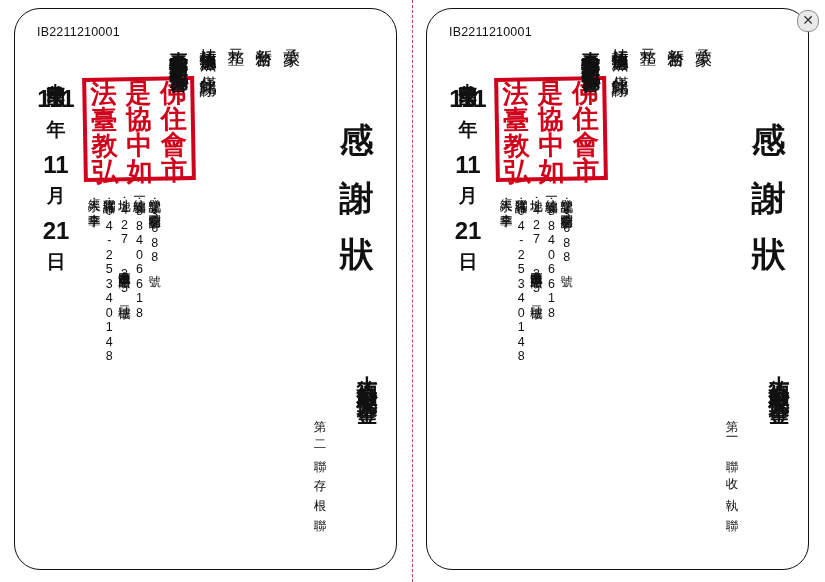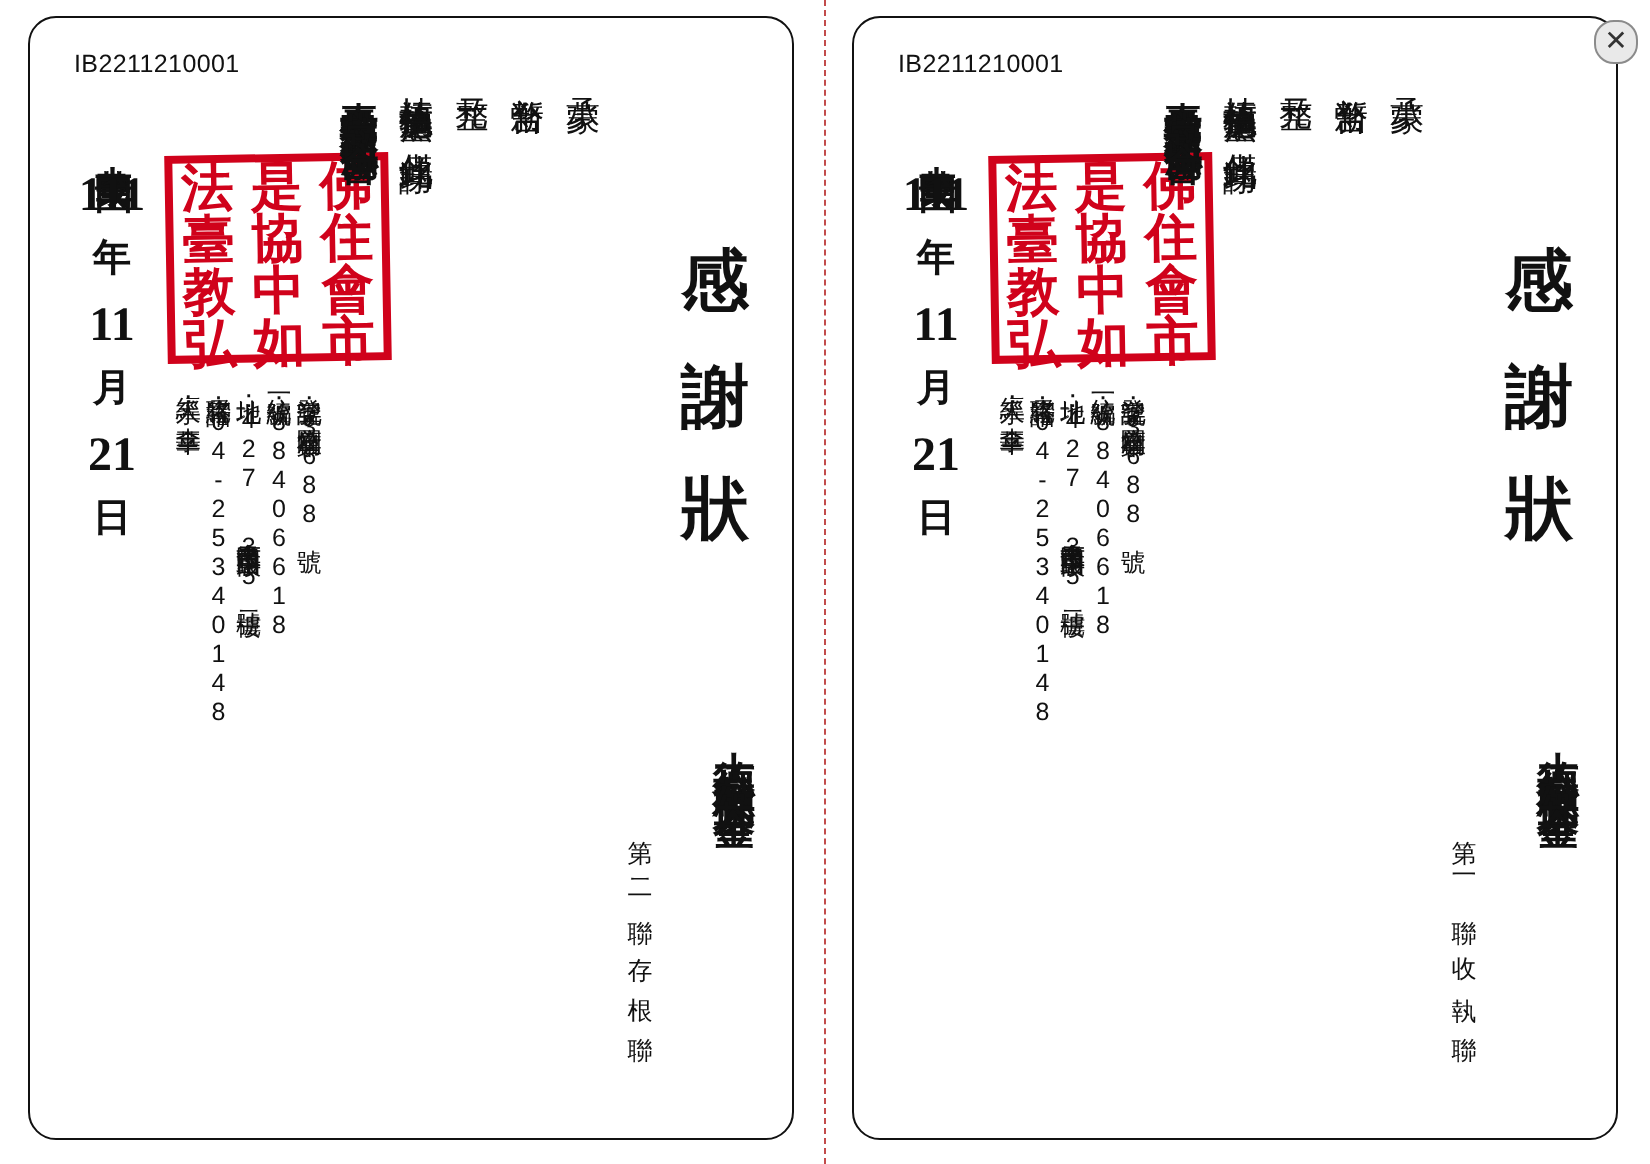--- a/index.html
+++ b/index.html
@@ -18,21 +18,21 @@
   
   .fold{
     position:absolute;left:412px;top:0;width:0;height:582px;
     border-left:1px dashed #c24b4b;
   }
   .receipt{
     position:absolute;
     top:8px;
     width:383px;height:562px;
     border:1.5px solid #111;
-    border-radius:14px;
+    border-radius:26px;
     box-sizing:border-box;
     background:#fff;
   }
   .receipt.left{left:14px;}
   .receipt.right{left:426px;}
 
   .serial{
     position:absolute;left:22px;top:16px;
     font-family:"Liberation Sans","DejaVu Sans",sans-serif;
     font-size:12.5px;letter-spacing:.2px;color:#111;
@@ -49,21 +49,21 @@
 
   
   .datecol{
     position:absolute;left:18px;top:58px;
     width:46px;height:470px;
     display:flex;flex-direction:column;align-items:center;
     font-size:20px;font-weight:bold;
   }
   .datecol .nation{font-size:19px;letter-spacing:2px;margin-bottom:4px;}
   .datecol .num{
-    font-family:Liberation Serif, serif;
+    font-family:Liberation Sans, sans-serif;
     font-size:24px;font-weight:bold;margin:6px 0 2px;
   }
   .datecol .unit{font-size:19px;margin:2px 0;}
 
   
   .seal{
     position:absolute;left:68px;top:68px;
     width:112px;height:104px;
     border:4px solid #d0021b;
     box-sizing:border-box;

